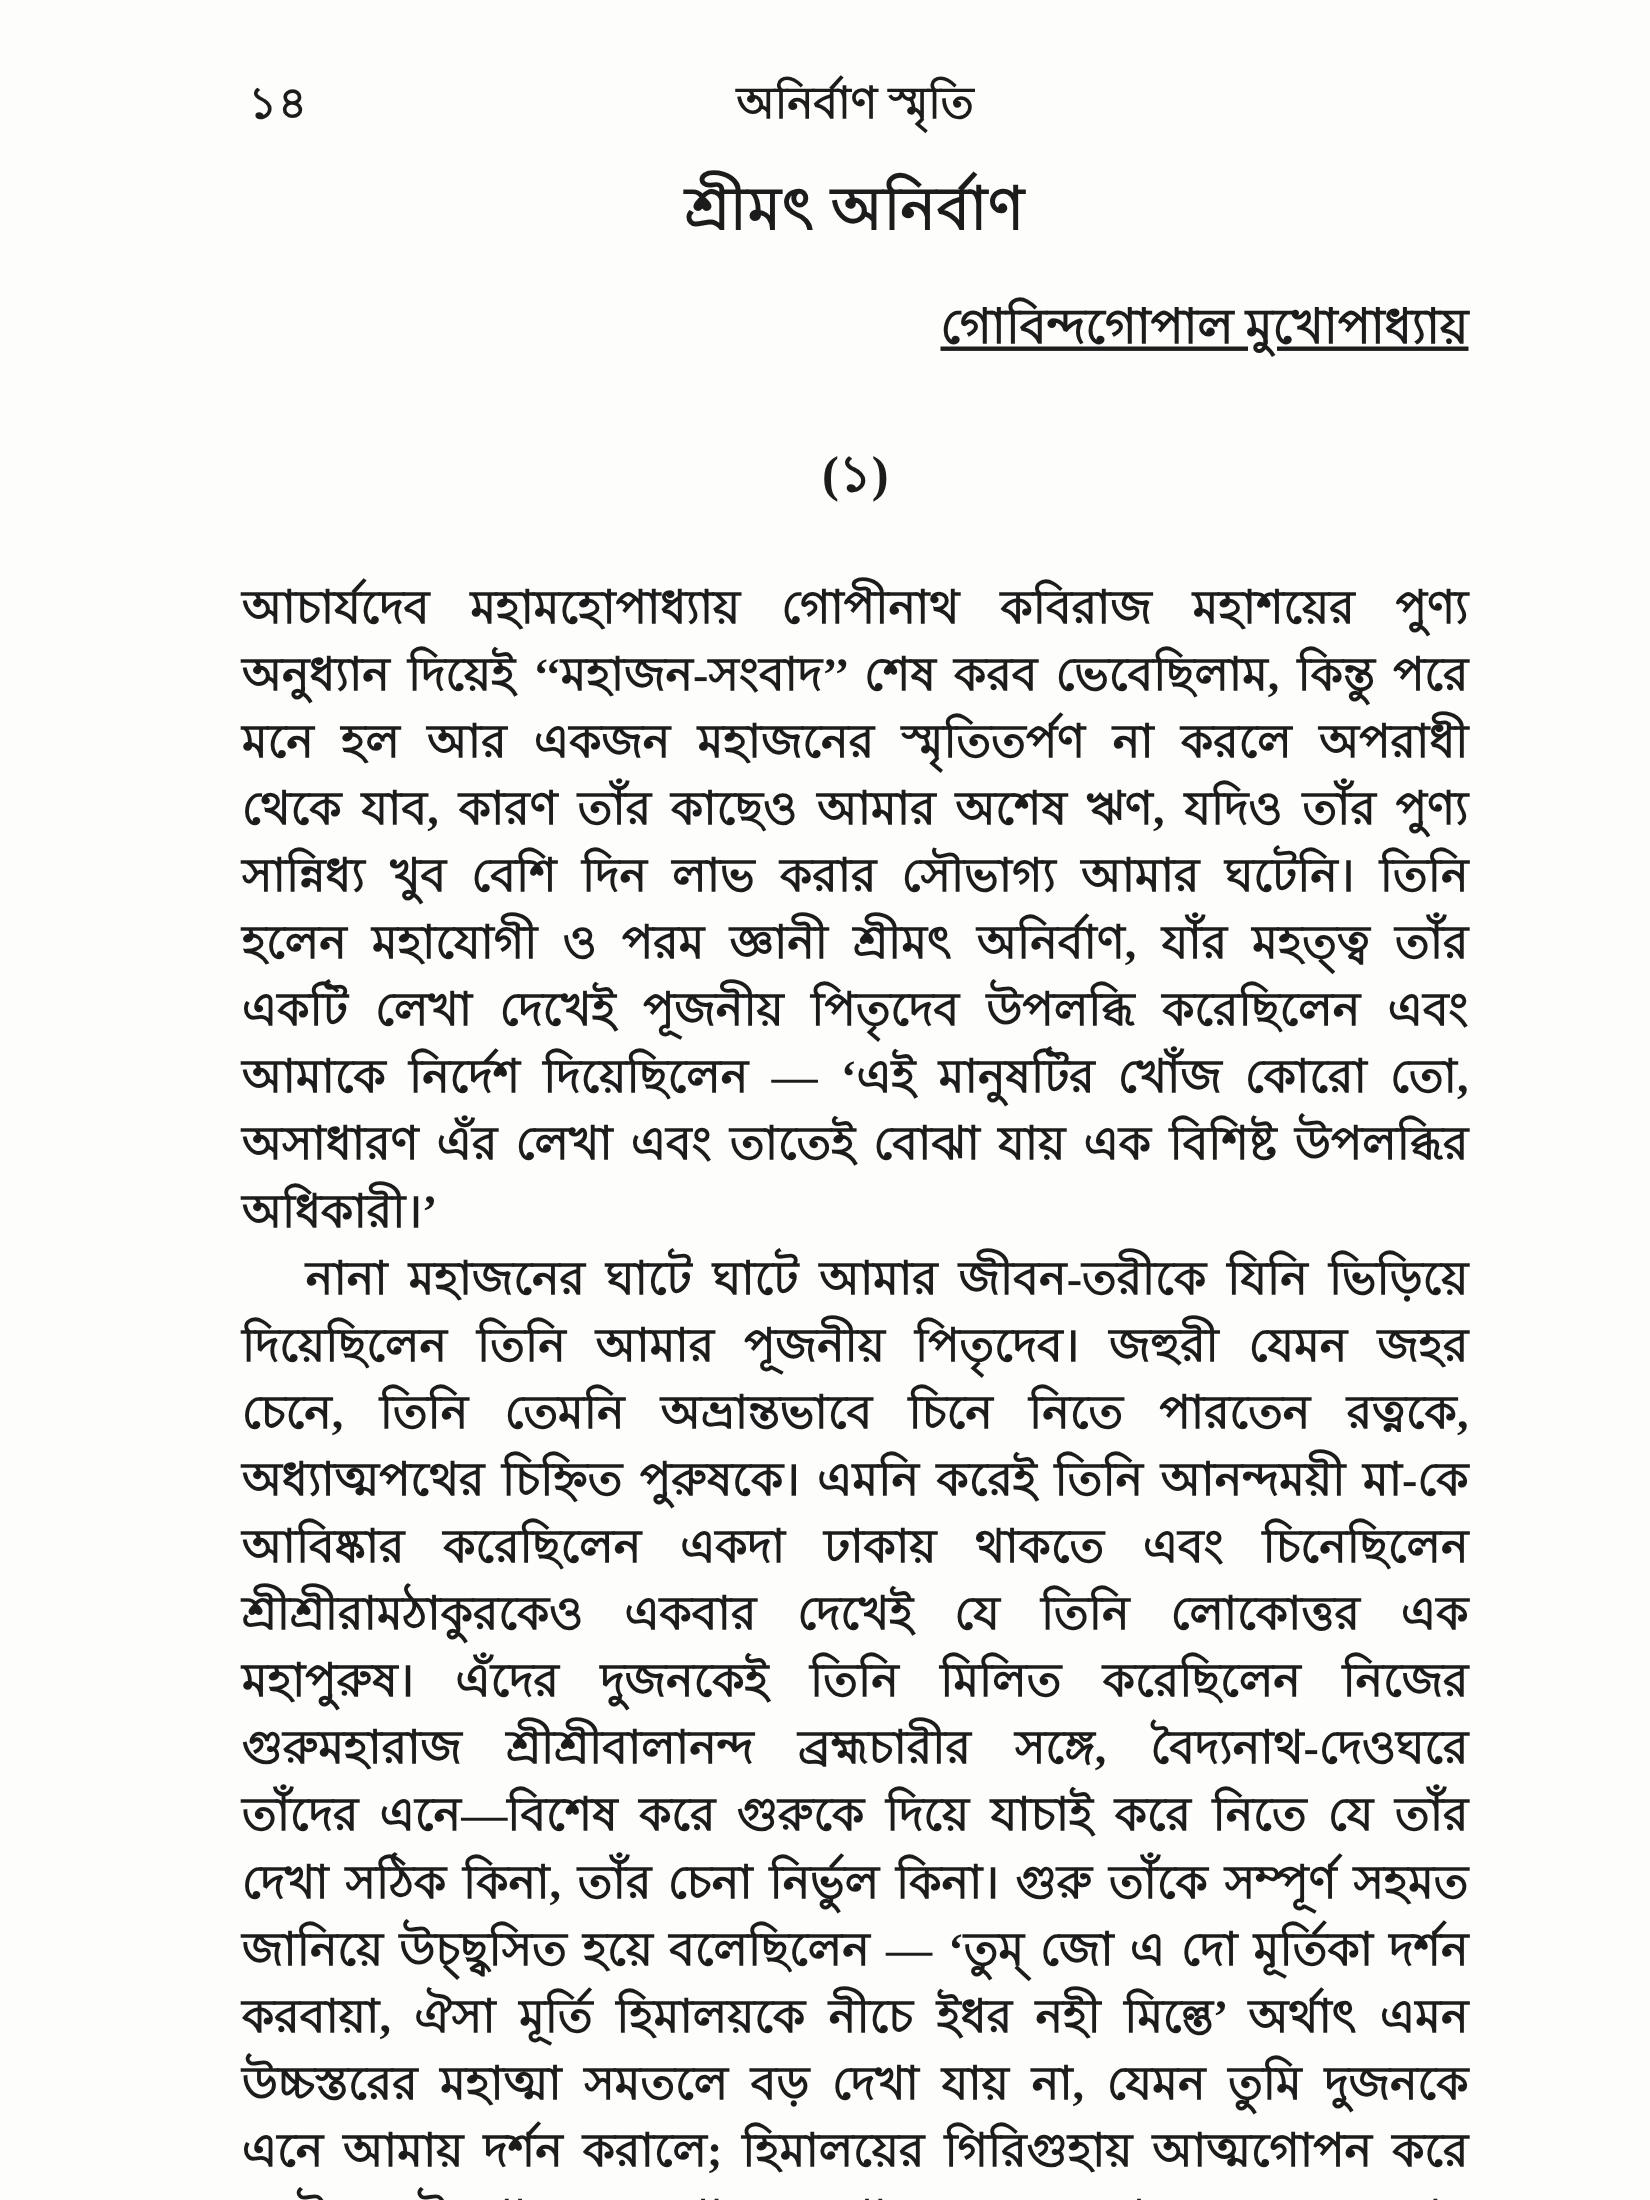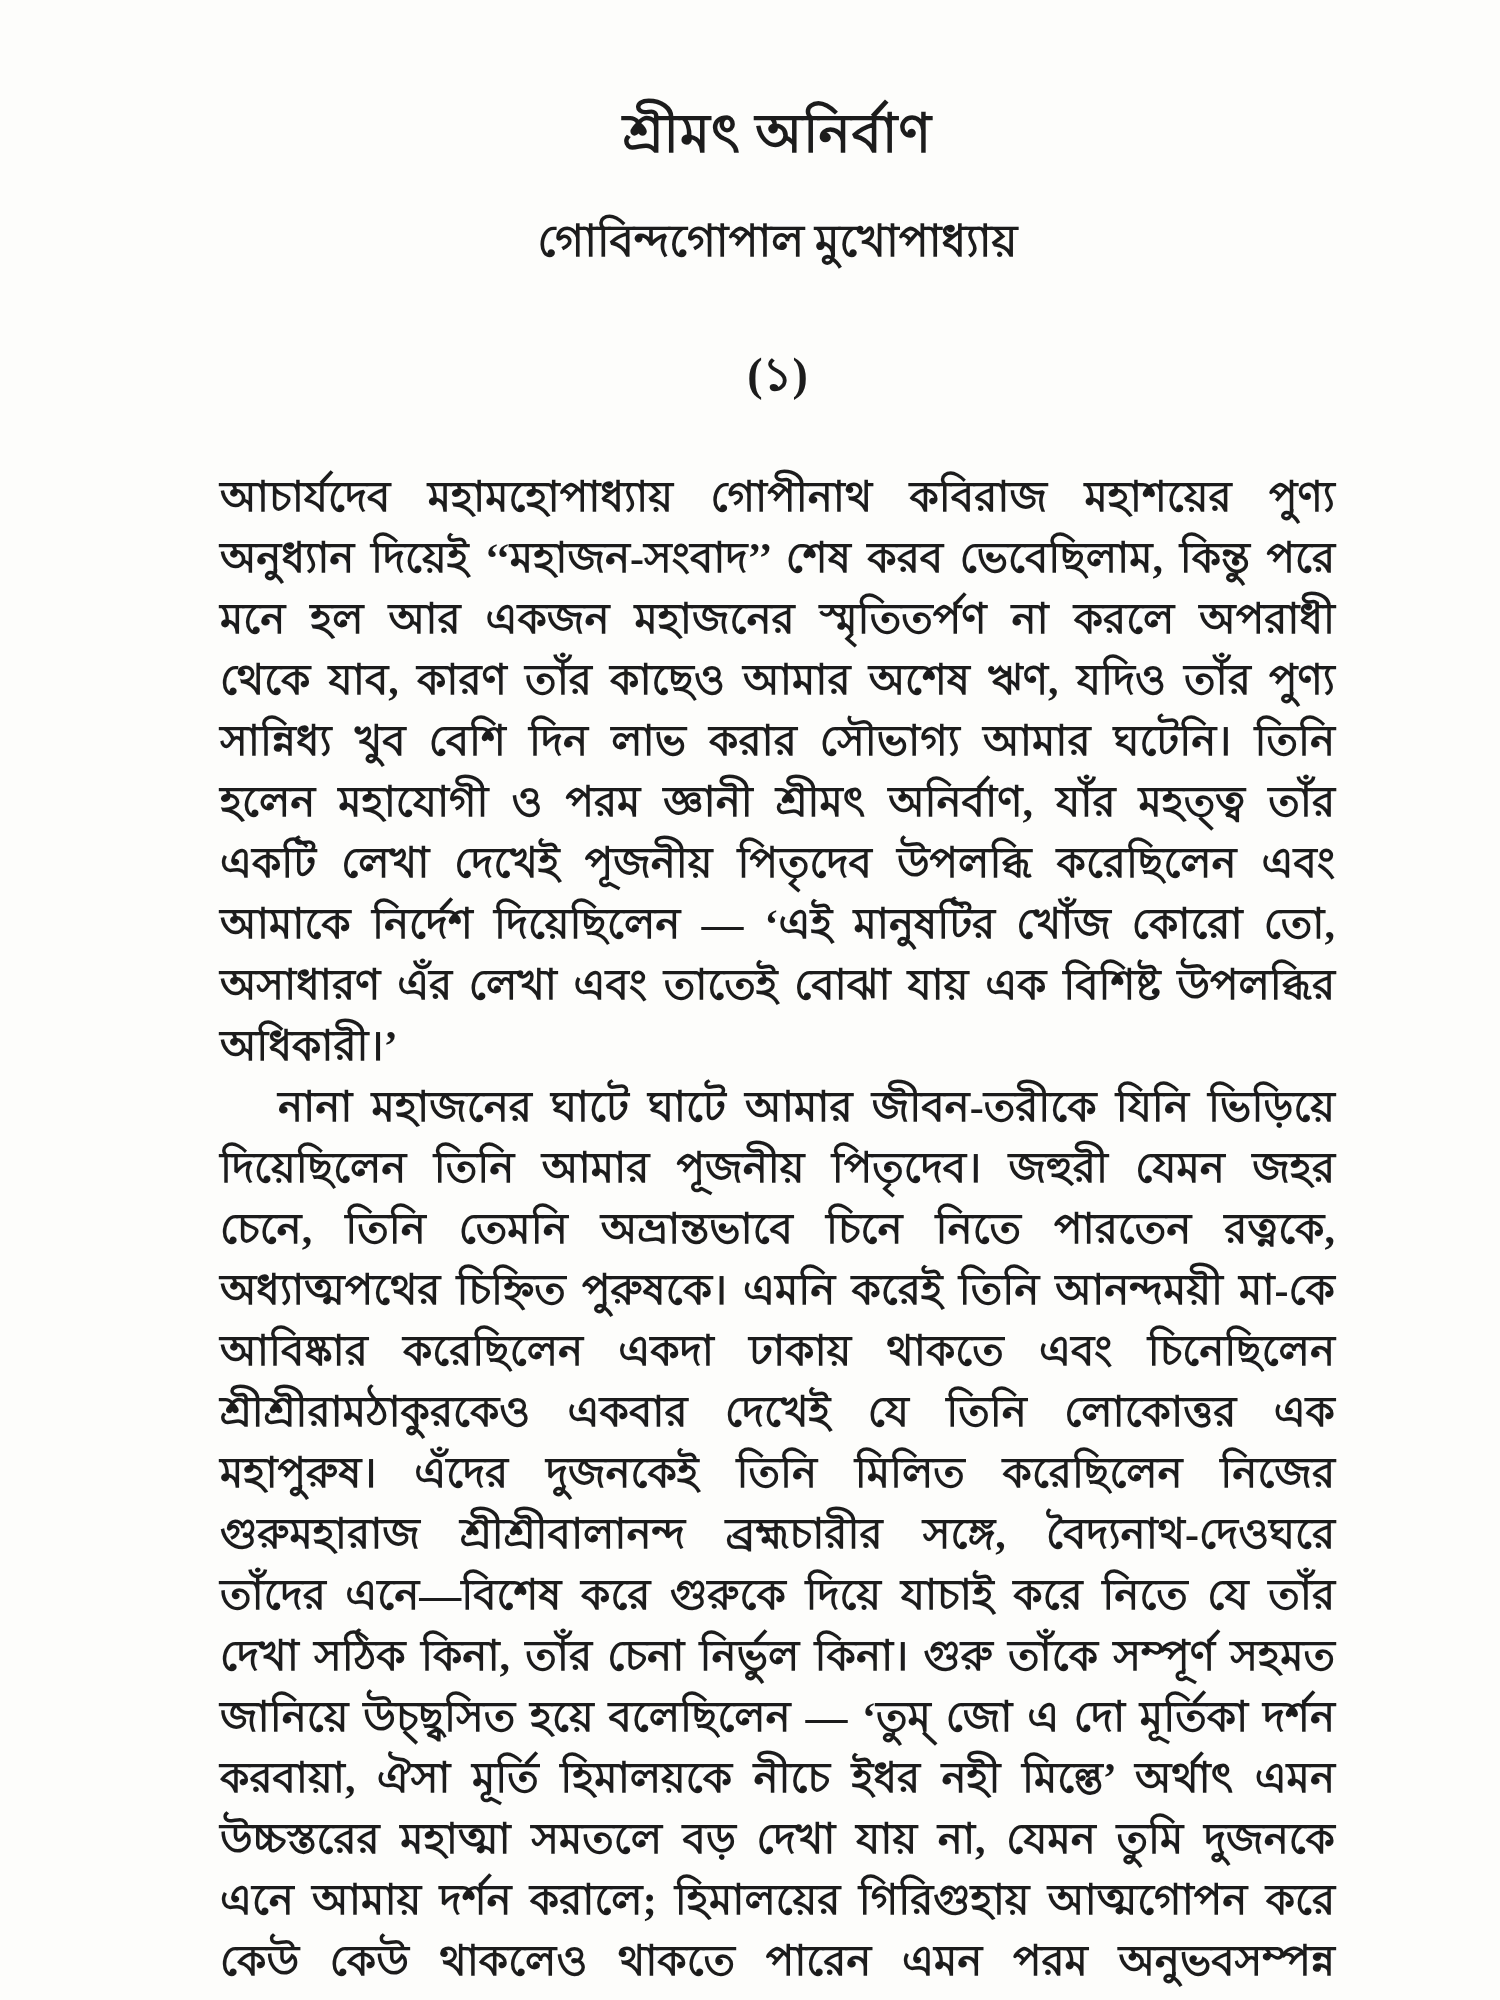--- a/index.html
+++ b/index.html
@@ -40,23 +40,24 @@
   .title {
     margin: 30px 0 0 0;
     text-align: center;
     font-size: 54px;
     font-weight: 700;
     letter-spacing: 1px;
     font-family: Liberation Serif, serif;
   }
   .author {
     margin: 26px 0 0 0;
-    text-align: center;
+    text-align: right;
     font-size: 44px;
     font-weight: 600;
+    text-decoration: underline;
   }
   .section-num {
     margin: 58px 0 0 0;
     text-align: center;
     font-size: 46px;
     font-weight: 700;
   }
   .body-text {
     margin-top: 52px;
   }
@@ -71,20 +72,24 @@
   }
   .body-text p.no-indent {
     text-indent: 0;
   }
 </style>
 </head>
 <body>
 
 <div class="page">
 
+  <div class="top-row">
+    <span class="page-num">১৪</span>
+    <span class="running-header">অনির্বাণ স্মৃতি</span>
+  </div>
 
   <h1 class="title">শ্রীমৎ অনির্বাণ</h1>
 
   <h2 class="author">গোবিন্দগোপাল মুখোপাধ্যায়</h2>
 
   <div class="section-num">(১)</div>
 
   <div class="body-text">
     <p class="no-indent">আচার্যদেব মহামহোপাধ্যায় গোপীনাথ কবিরাজ মহাশয়ের পুণ্য অনুধ্যান দিয়েই ‘‘মহাজন-সংবাদ’’ শেষ করব ভেবেছিলাম, কিন্তু পরে মনে হল আর একজন মহাজনের স্মৃতিতর্পণ না করলে অপরাধী থেকে যাব, কারণ তাঁর কাছেও আমার অশেষ ঋণ, যদিও তাঁর পুণ্য সান্নিধ্য খুব বেশি দিন লাভ করার সৌভাগ্য আমার ঘটেনি। তিনি হলেন মহাযোগী ও পরম জ্ঞানী শ্রীমৎ অনির্বাণ, যাঁর মহত্ত্ব তাঁর একটি লেখা দেখেই পূজনীয় পিতৃদেব উপলব্ধি করেছিলেন এবং আমাকে নির্দেশ দিয়েছিলেন — ‘এই মানুষটির খোঁজ কোরো তো, অসাধারণ এঁর লেখা এবং তাতেই বোঝা যায় এক বিশিষ্ট উপলব্ধির অধিকারী।’</p>
     <p>নানা মহাজনের ঘাটে ঘাটে আমার জীবন-তরীকে যিনি ভিড়িয়ে দিয়েছিলেন তিনি আমার পূজনীয় পিতৃদেব। জহুরী যেমন জহর চেনে, তিনি তেমনি অভ্রান্তভাবে চিনে নিতে পারতেন রত্নকে, অধ্যাত্মপথের চিহ্নিত পুরুষকে। এমনি করেই তিনি আনন্দময়ী মা-কে আবিষ্কার করেছিলেন একদা ঢাকায় থাকতে এবং চিনেছিলেন শ্রীশ্রীরামঠাকুরকেও একবার দেখেই যে তিনি লোকোত্তর এক মহাপুরুষ। এঁদের দুজনকেই তিনি মিলিত করেছিলেন নিজের গুরুমহারাজ শ্রীশ্রীবালানন্দ ব্রহ্মচারীর সঙ্গে, বৈদ্যনাথ-দেওঘরে তাঁদের এনে—বিশেষ করে গুরুকে দিয়ে যাচাই করে নিতে যে তাঁর দেখা সঠিক কিনা, তাঁর চেনা নির্ভুল কিনা। গুরু তাঁকে সম্পূর্ণ সহমত জানিয়ে উচ্ছ্বসিত হয়ে বলেছিলেন — ‘তুম্ জো এ দো মূর্তিকা দর্শন করবায়া, ঐসা মূর্তি হিমালয়কে নীচে ইধর নহী মিল্তে’ অর্থাৎ এমন উচ্চস্তরের মহাত্মা সমতলে বড় দেখা যায় না, যেমন তুমি দুজনকে এনে আমায় দর্শন করালে; হিমালয়ের গিরিগুহায় আত্মগোপন করে কেউ কেউ থাকলেও থাকতে পারেন এমন পরম অনুভবসম্পন্ন মহাত্মা।</p>

